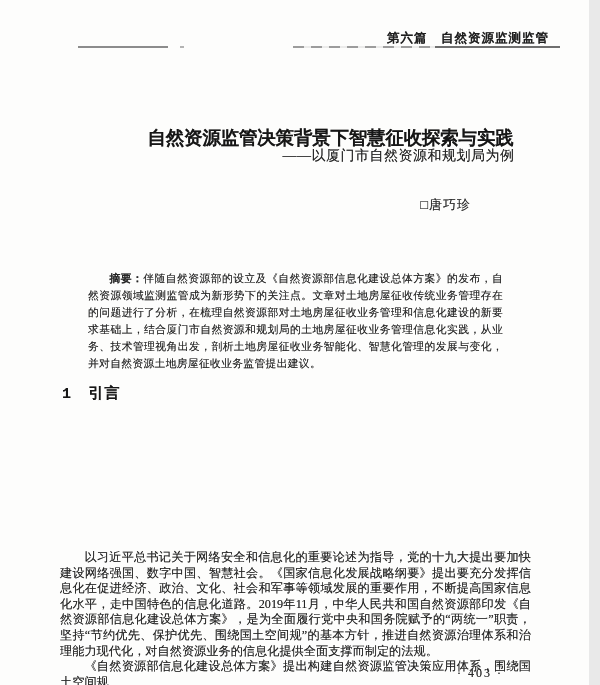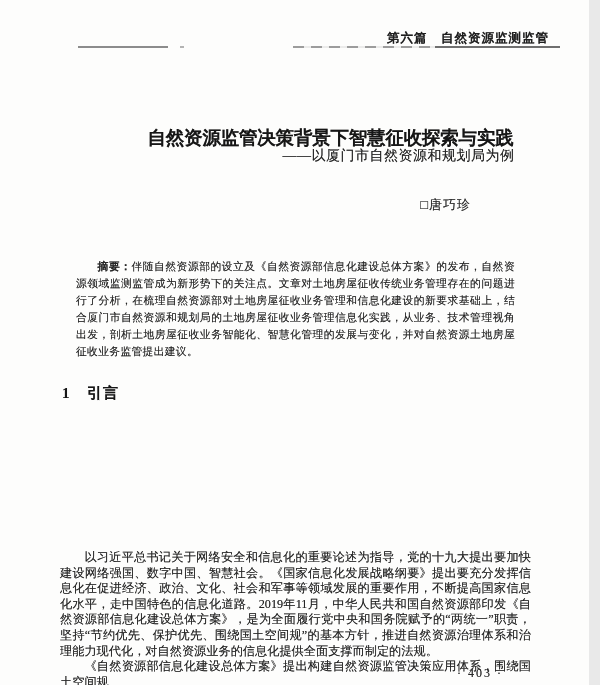--- a/index.html
+++ b/index.html
@@ -50,30 +50,30 @@
     position: absolute; top: 180px; right: 118px;
     font-size: 13px; letter-spacing: 1px; color: #2a2a2a; margin-top: 16px;
   }
 
   
   .abstract-block {
     position: absolute; top: 258px; left: 76px; right: 74px;
     font-size: 10.8px; line-height: 17px; letter-spacing: 0.3px;
     text-align: justify;
   }
-  .abstract-block p { margin: 0; text-indent: 2em; }
+  .abstract-block p { margin: 12px; text-indent: 2em; }
   .label-bold {
     font-weight: bold;
     font-family: "Liberation Sans", "DejaVu Sans", sans-serif;
   }
 
   
   .section-heading {
     position: absolute; left: 62px;
-    font-family: Liberation Serif, serif;
+    font-family: Liberation Mono, monospace;
     font-weight: bold; font-size: 15px; letter-spacing: 1.2px;
     color: #161616;
   }
   .heading-1 { top: 372px; }
   .heading-2 { top: 527px; }
   .body-block {
     position: absolute; left: 60px; right: 58px;
     font-size: 12.2px; line-height: 15.6px;
     text-align: justify; color: #242424;
   }

